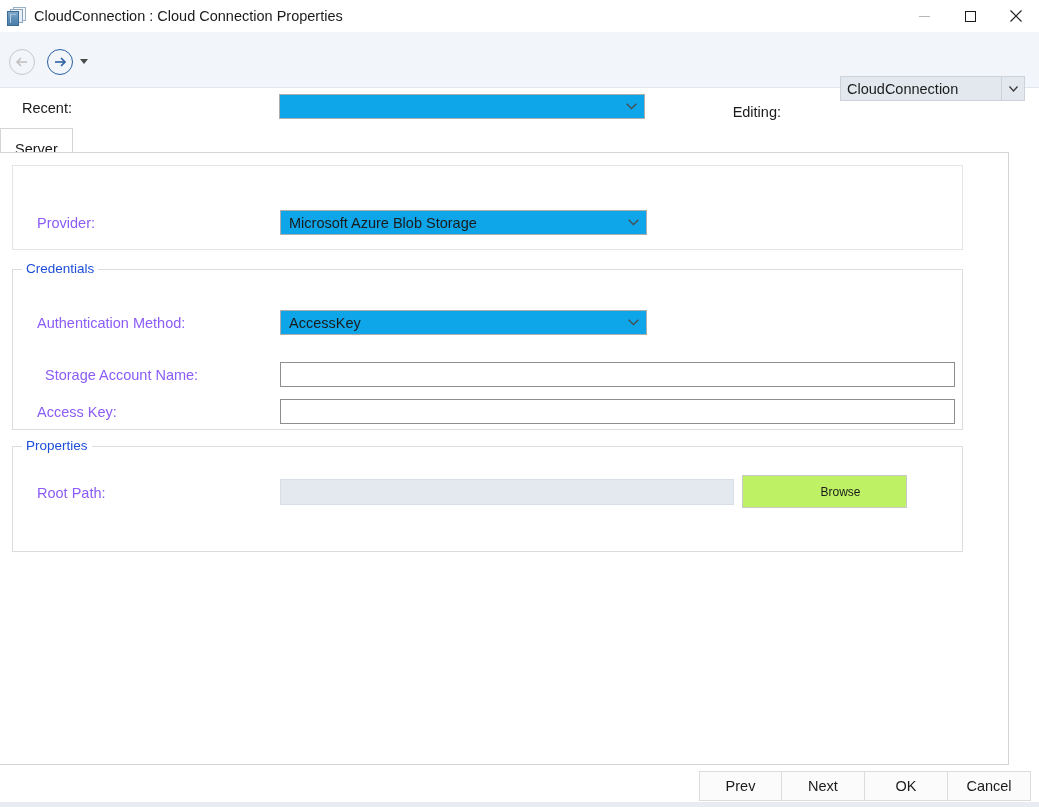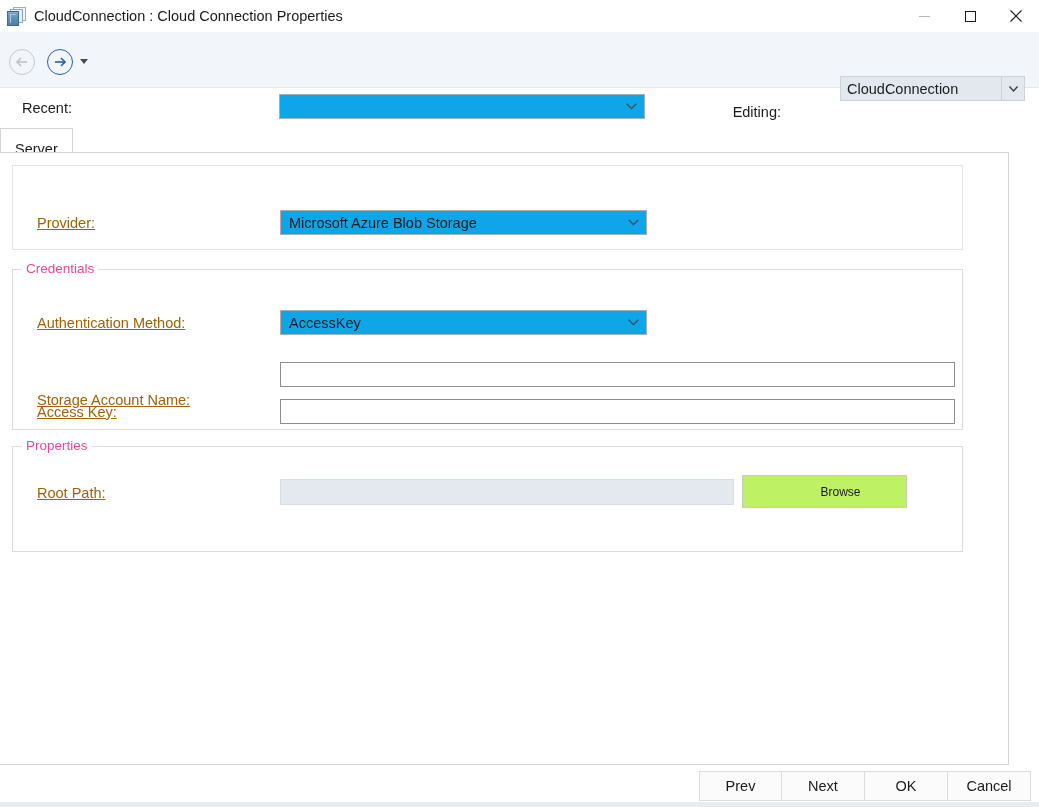--- a/index.html
+++ b/index.html
@@ -207,38 +207,37 @@
   .provider-box {
     position: absolute;
     left: 12px; top: 12px;
     width: 951px; height: 85px;
     border: 1px solid #e4e4e4;
     box-sizing: border-box;
   }
   .lbl {
     position: absolute;
     font-size: 14.5px;
-    color: #a16207;
-    white-space: nowrap;
-    text-decoration: underline;
+    color: #8b5cf6;
+    white-space: nowrap;
   }
 
   
   .groupbox {
     position: absolute;
     border: 1px solid #dcdcdc;
     box-sizing: border-box;
   }
   .group-legend {
     position: absolute;
     top: -9px; left: 9px;
     background: #ffffff;
     padding: 0 4px;
     font-size: 13.5px;
-    color: #ec4899;
+    color: #1d4ed8;
     white-space: nowrap;
   }
 
   
   .textbox {
     position: absolute;
     background: #ffffff;
     border: 1px solid #8d8d8d;
     box-sizing: border-box;
     font-size: 14.5px;
@@ -392,21 +391,21 @@
     <div class="lbl" style="left:24px; top:45px;">Authentication Method:</div>
     <div class="combo" style="position:absolute; left:267px; top:40px; width:367px; height:25px;">
       <div class="val">AccessKey</div>
       <div class="arrow">
         <svg width="11" height="7" viewBox="0 0 11 7">
             <polyline points="0.7,0.7 5.5,5.6 10.3,0.7" fill="none" stroke="#4a4a4a" stroke-width="1.3"></polyline>
           </svg>
       </div>
     </div>
 
-    <div class="lbl" style="left:24px; top:97px;margin-top:25px;">Storage Account Name:</div>
+    <div class="lbl" style="left:32px; top:97px;">Storage Account Name:</div>
     <div class="textbox" style="left:267px; top:92px; width:675px; height:25px;" title=""></div>
 
     <div class="lbl" style="left:24px; top:134px;">Access Key:</div>
     <div class="textbox" style="left:267px; top:129px; width:675px; height:25px;" title=""></div>
   </div>
 
   <div class="groupbox" style="left:12px; top:293px; width:951px; height:106px;">
     <div class="group-legend">Properties</div>
 
     <div class="lbl" style="left:24px; top:38px;">Root Path:</div>

